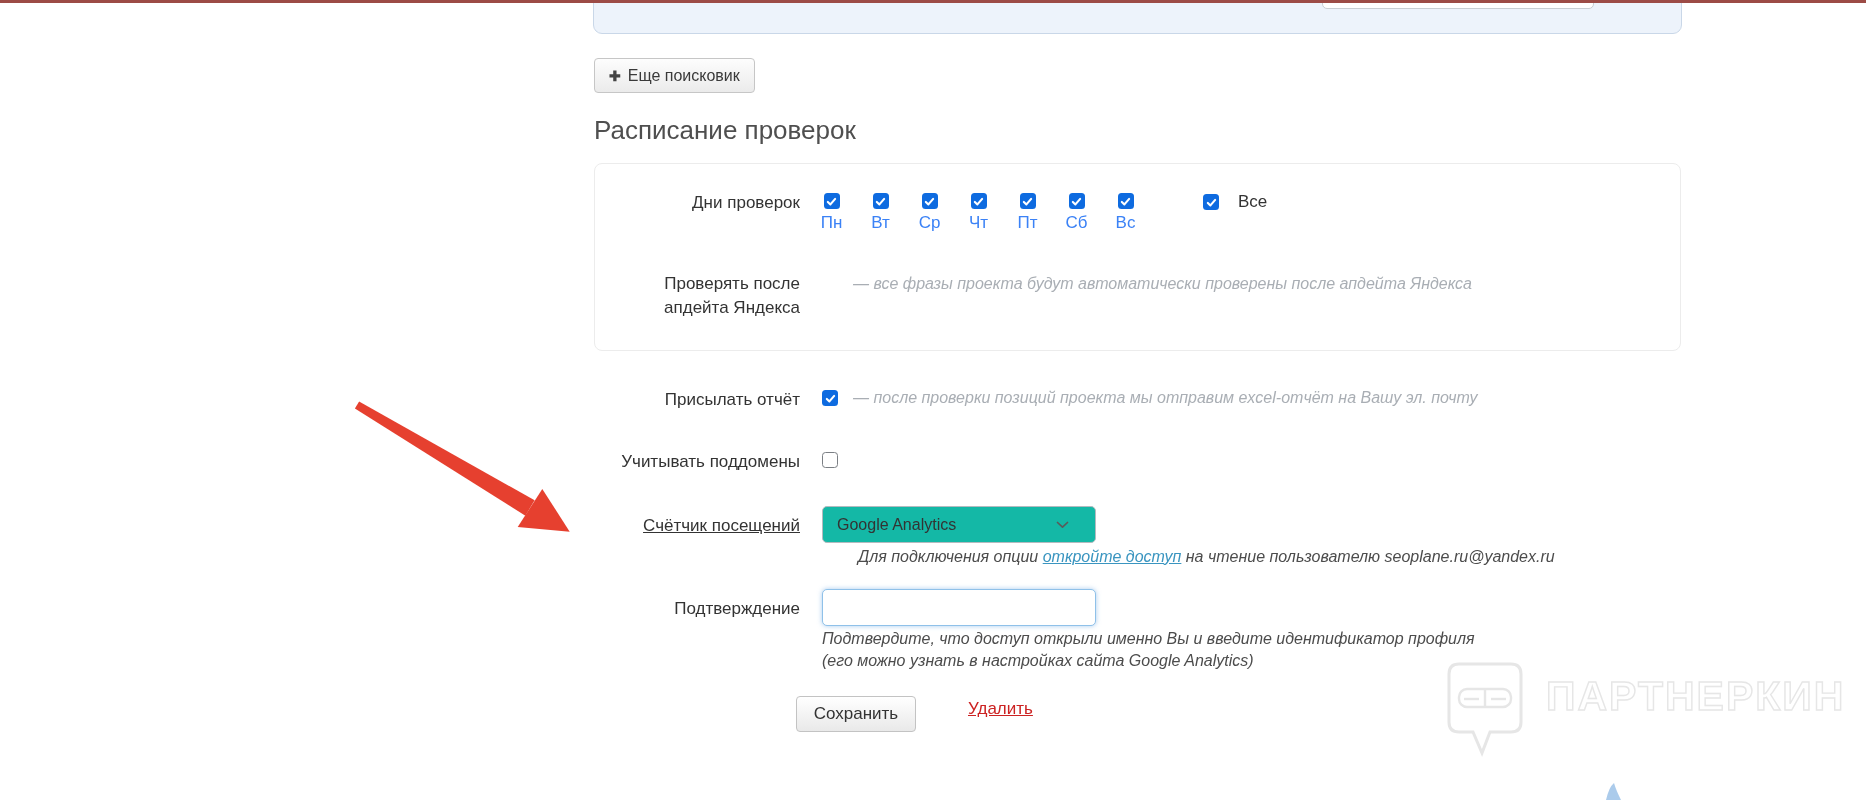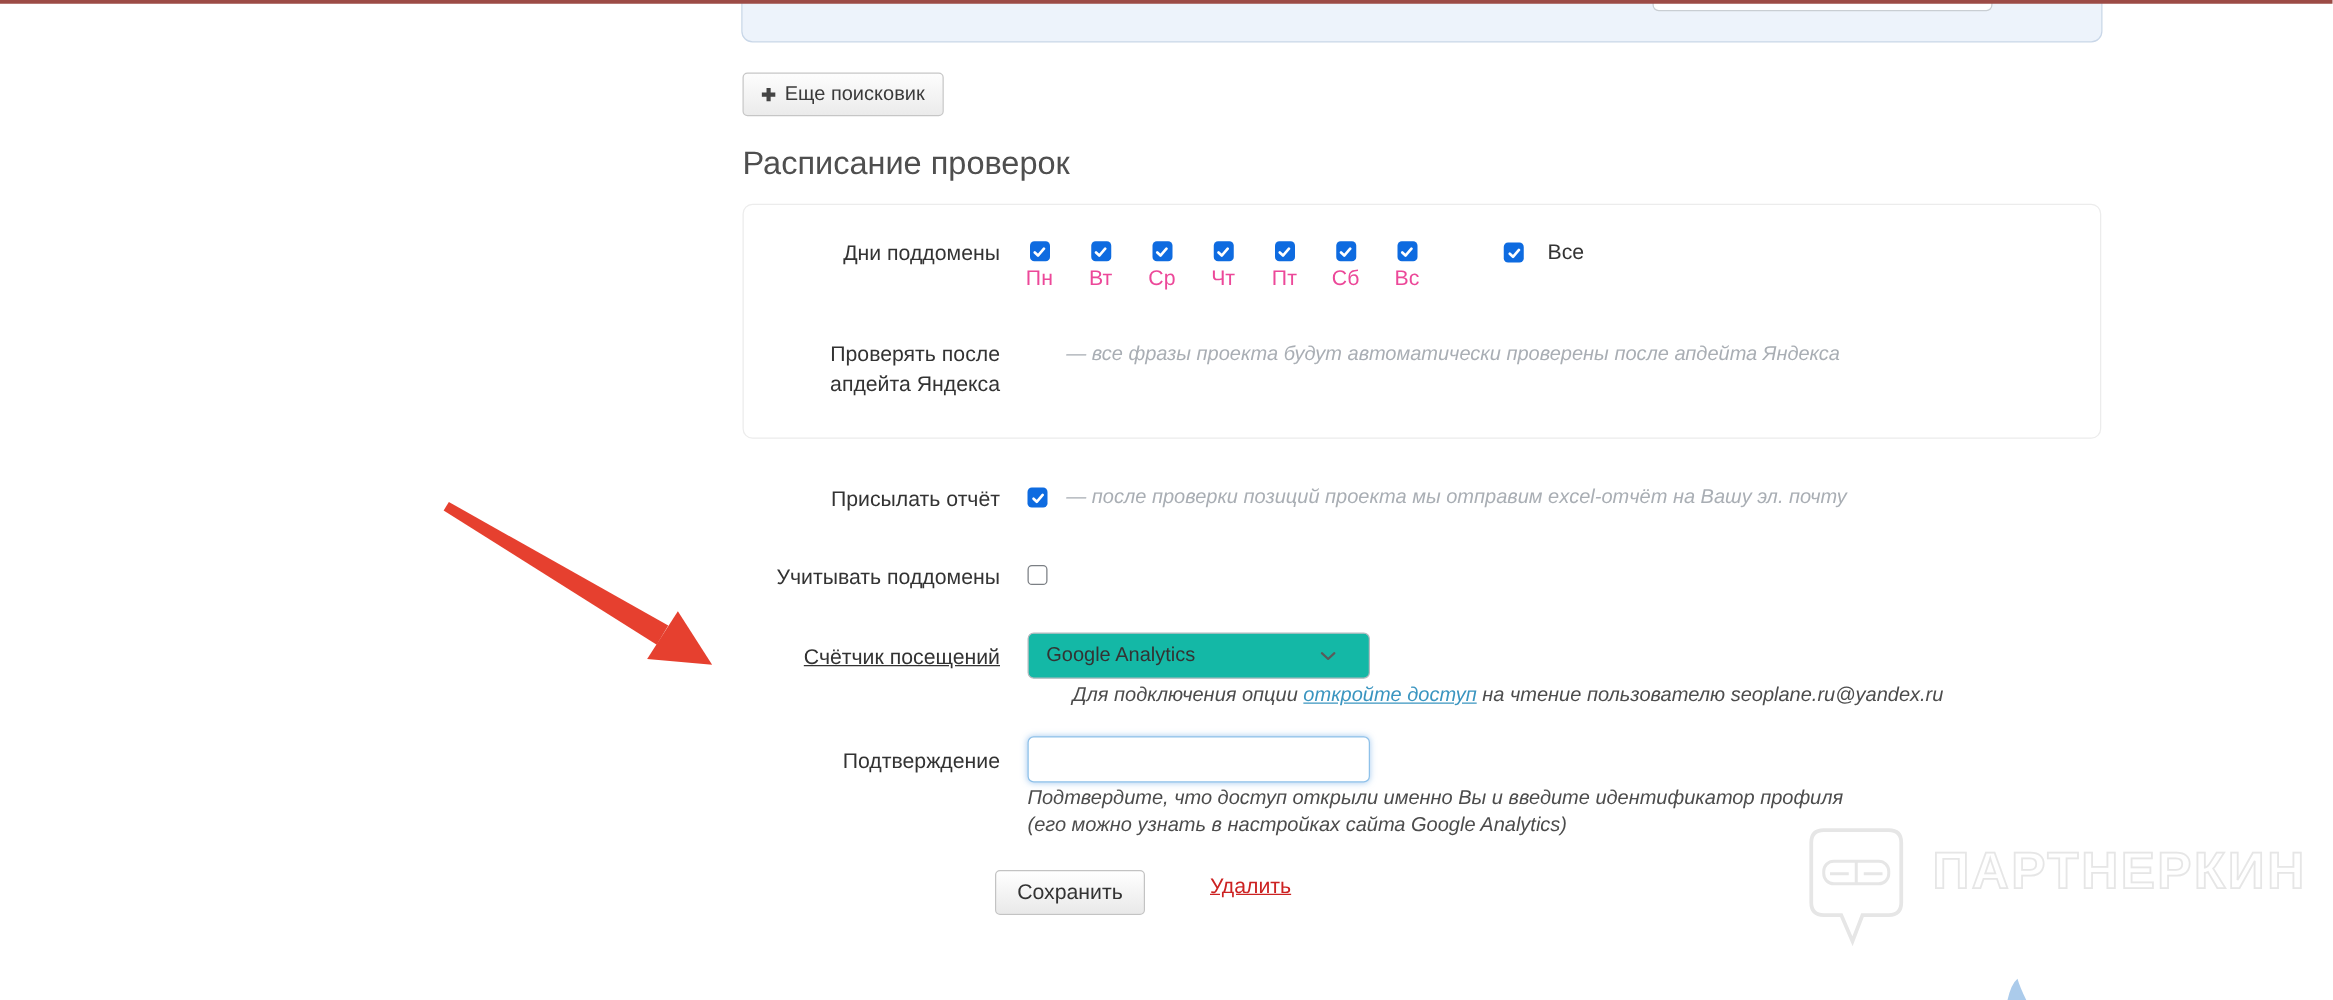--- a/index.html
+++ b/index.html
@@ -53,21 +53,21 @@
     width:16px;height:16px;border-radius:3.5px;box-sizing:border-box;
     display:inline-flex;align-items:center;justify-content:center;flex:0 0 auto;
     cursor:pointer;
   }
   .cb.checked{background:#0e6be0;}
   .cb.unchecked{background:#fff;border:1.5px solid #7b7f84;}
   .cb svg{display:block;}
 
   .days-row{left:807px;top:193px;display:flex;z-index:10;}
   .day-cell{width:49px;display:flex;flex-direction:column;align-items:center;gap:4px;}
-  .day-cell .dlabel{font-size:17px;color:#ec4899;text-align:center;}
+  .day-cell .dlabel{font-size:17px;color:#3b82f6;text-align:center;}
   .all-group{left:1203px;top:192px;display:flex;align-items:center;gap:19px;z-index:10;font-size:17px;color:#333;}
 
   .hint-light{
     position:absolute;font-style:italic;font-size:16px;color:#a9aeb4;z-index:10;white-space:nowrap;
   }
   .hint-dark{
     position:absolute;font-style:italic;font-size:16px;color:#4c4c4c;z-index:10;white-space:nowrap;line-height:22px;
   }
   .hint-dark a{color:#3a95c0;text-decoration:underline;cursor:pointer;}
 
@@ -119,21 +119,21 @@
 
 <button class="abs btn-add">
   <span class="plus">✚</span>
   <span>Еще поисковик</span>
 </button>
 
 <div class="abs section-title">Расписание проверок</div>
 
 <div class="abs sched-box"></div>
 
-<div class="flabel" style="top:191px;">Дни поддомены</div>
+<div class="flabel" style="top:191px;">Дни проверок</div>
 <div class="abs days-row">
   <div class="day-cell">
     <span class="cb checked">
         <svg width="11" height="11" viewBox="0 0 12 12">
           <path d="M2 6.5 L4.8 9.2 L10 3.2" stroke="#fff" stroke-width="2.3" fill="none" stroke-linecap="round" stroke-linejoin="round"></path>
         </svg>
       </span>
     <span class="dlabel">Пн</span>
   </div>
   <div class="day-cell">

